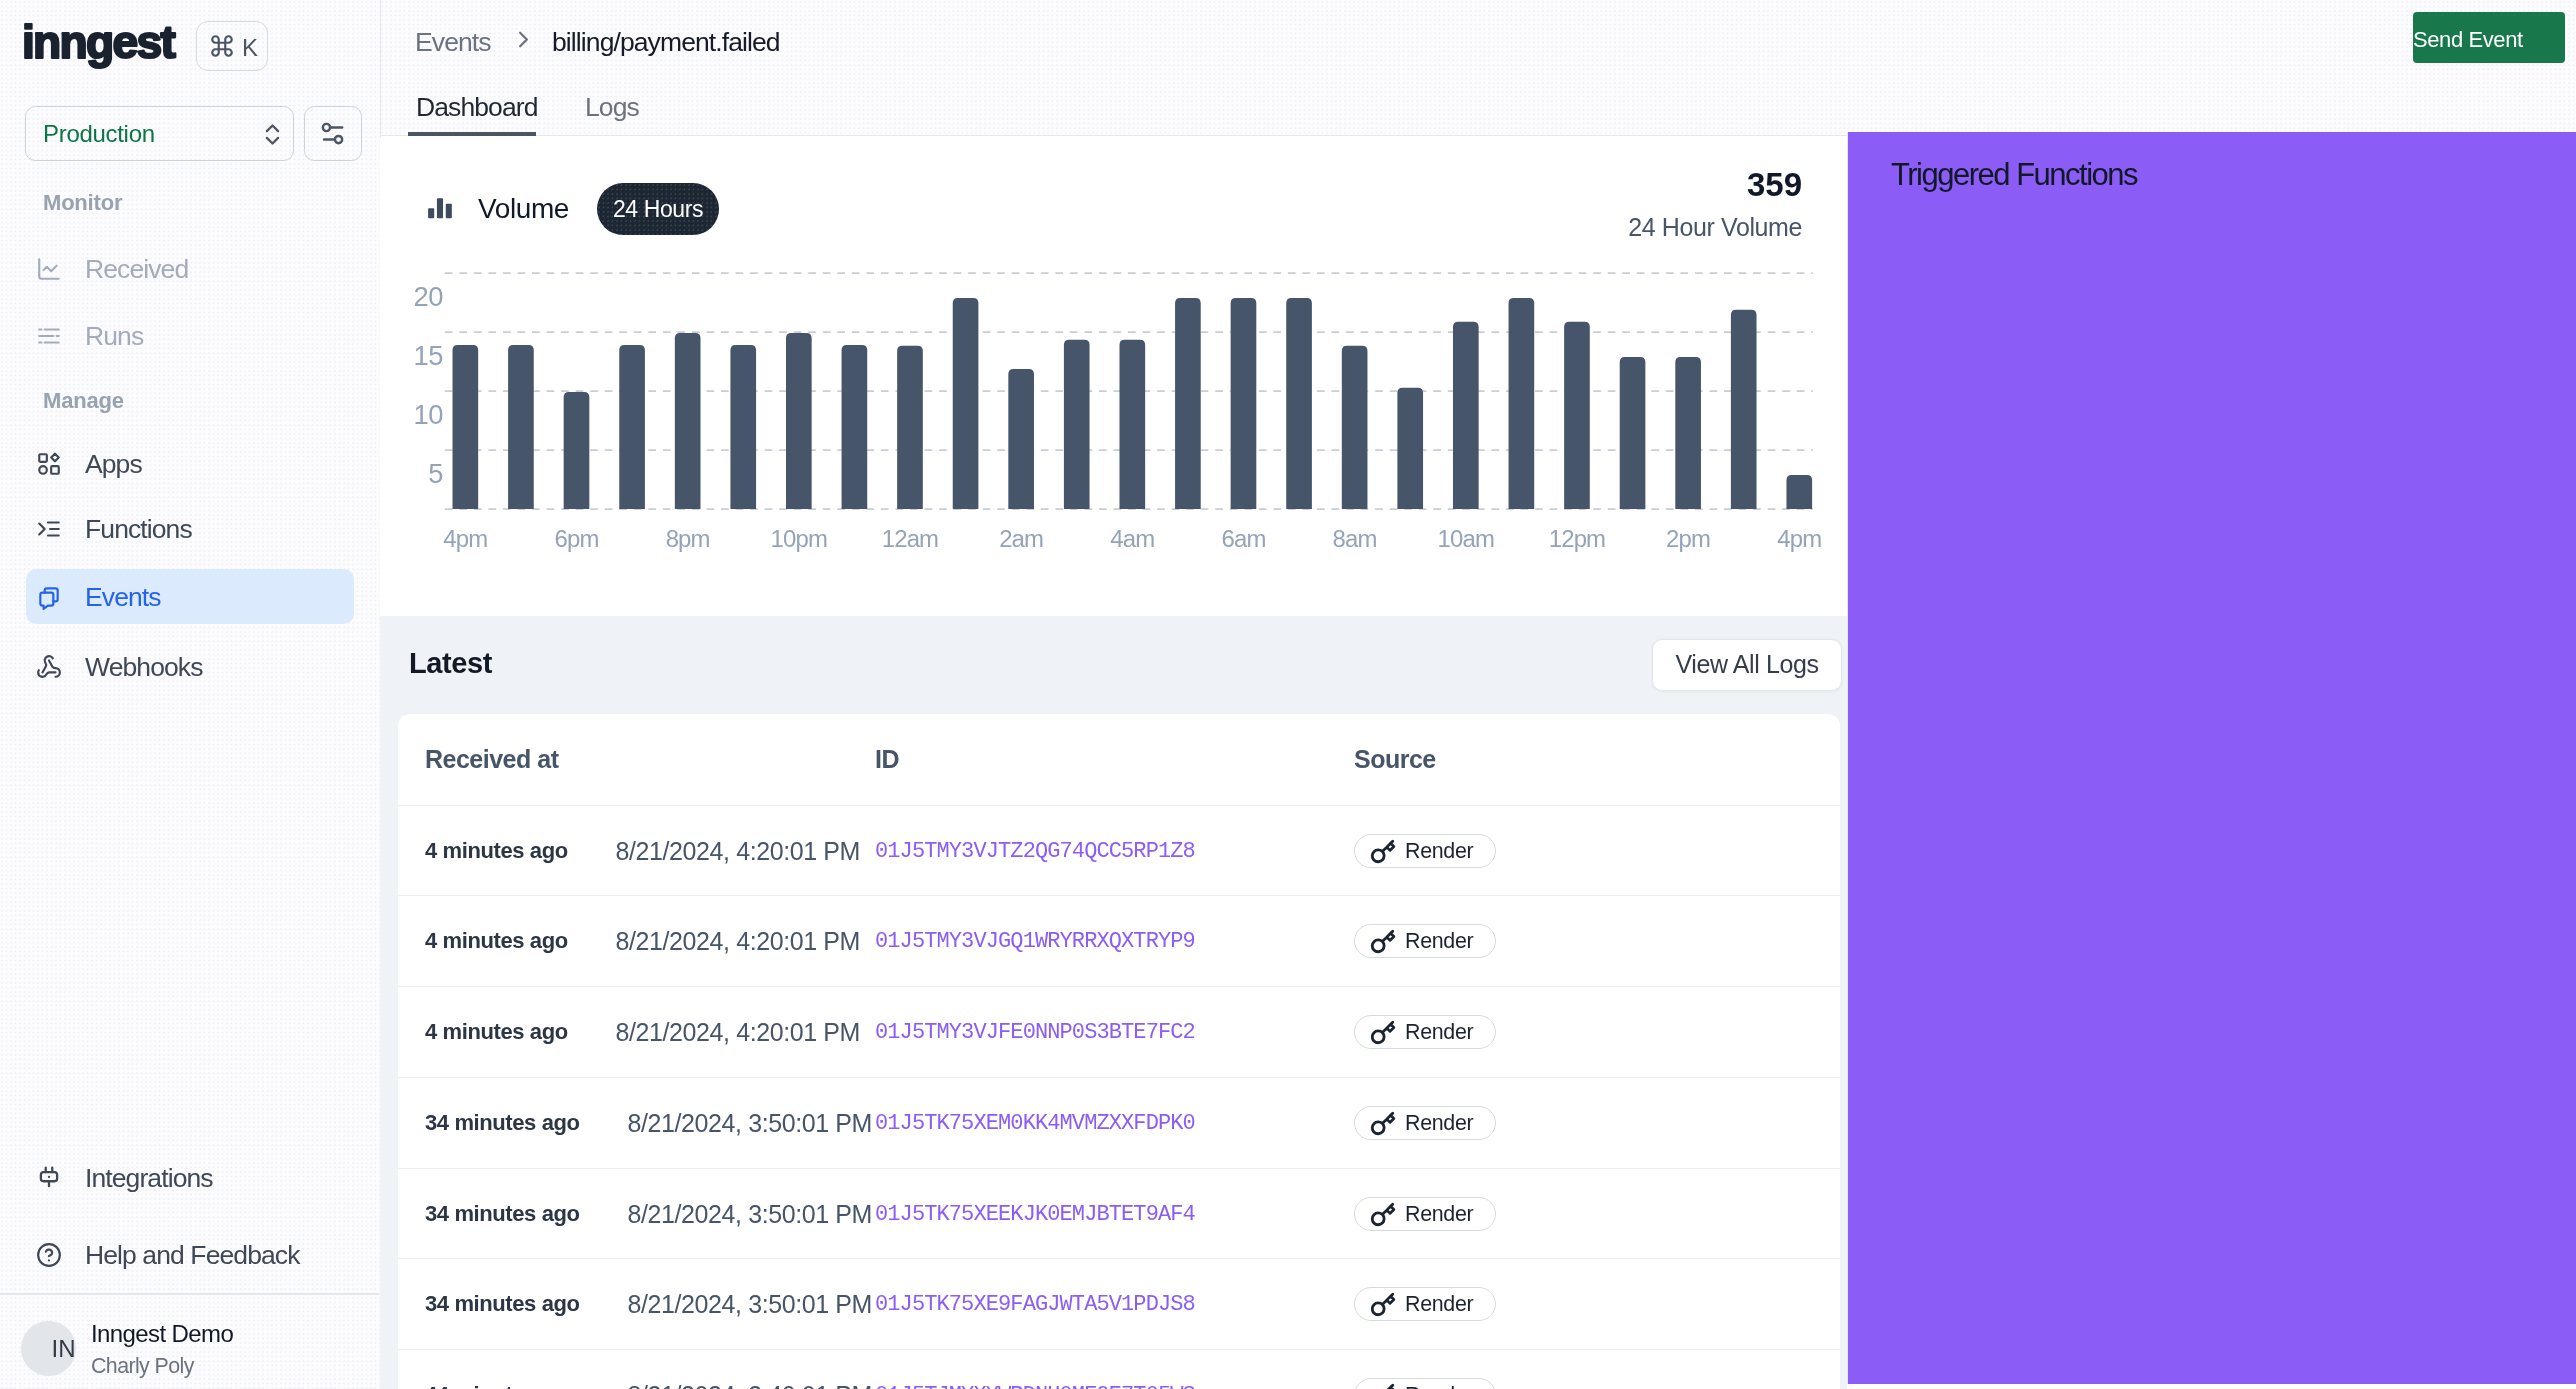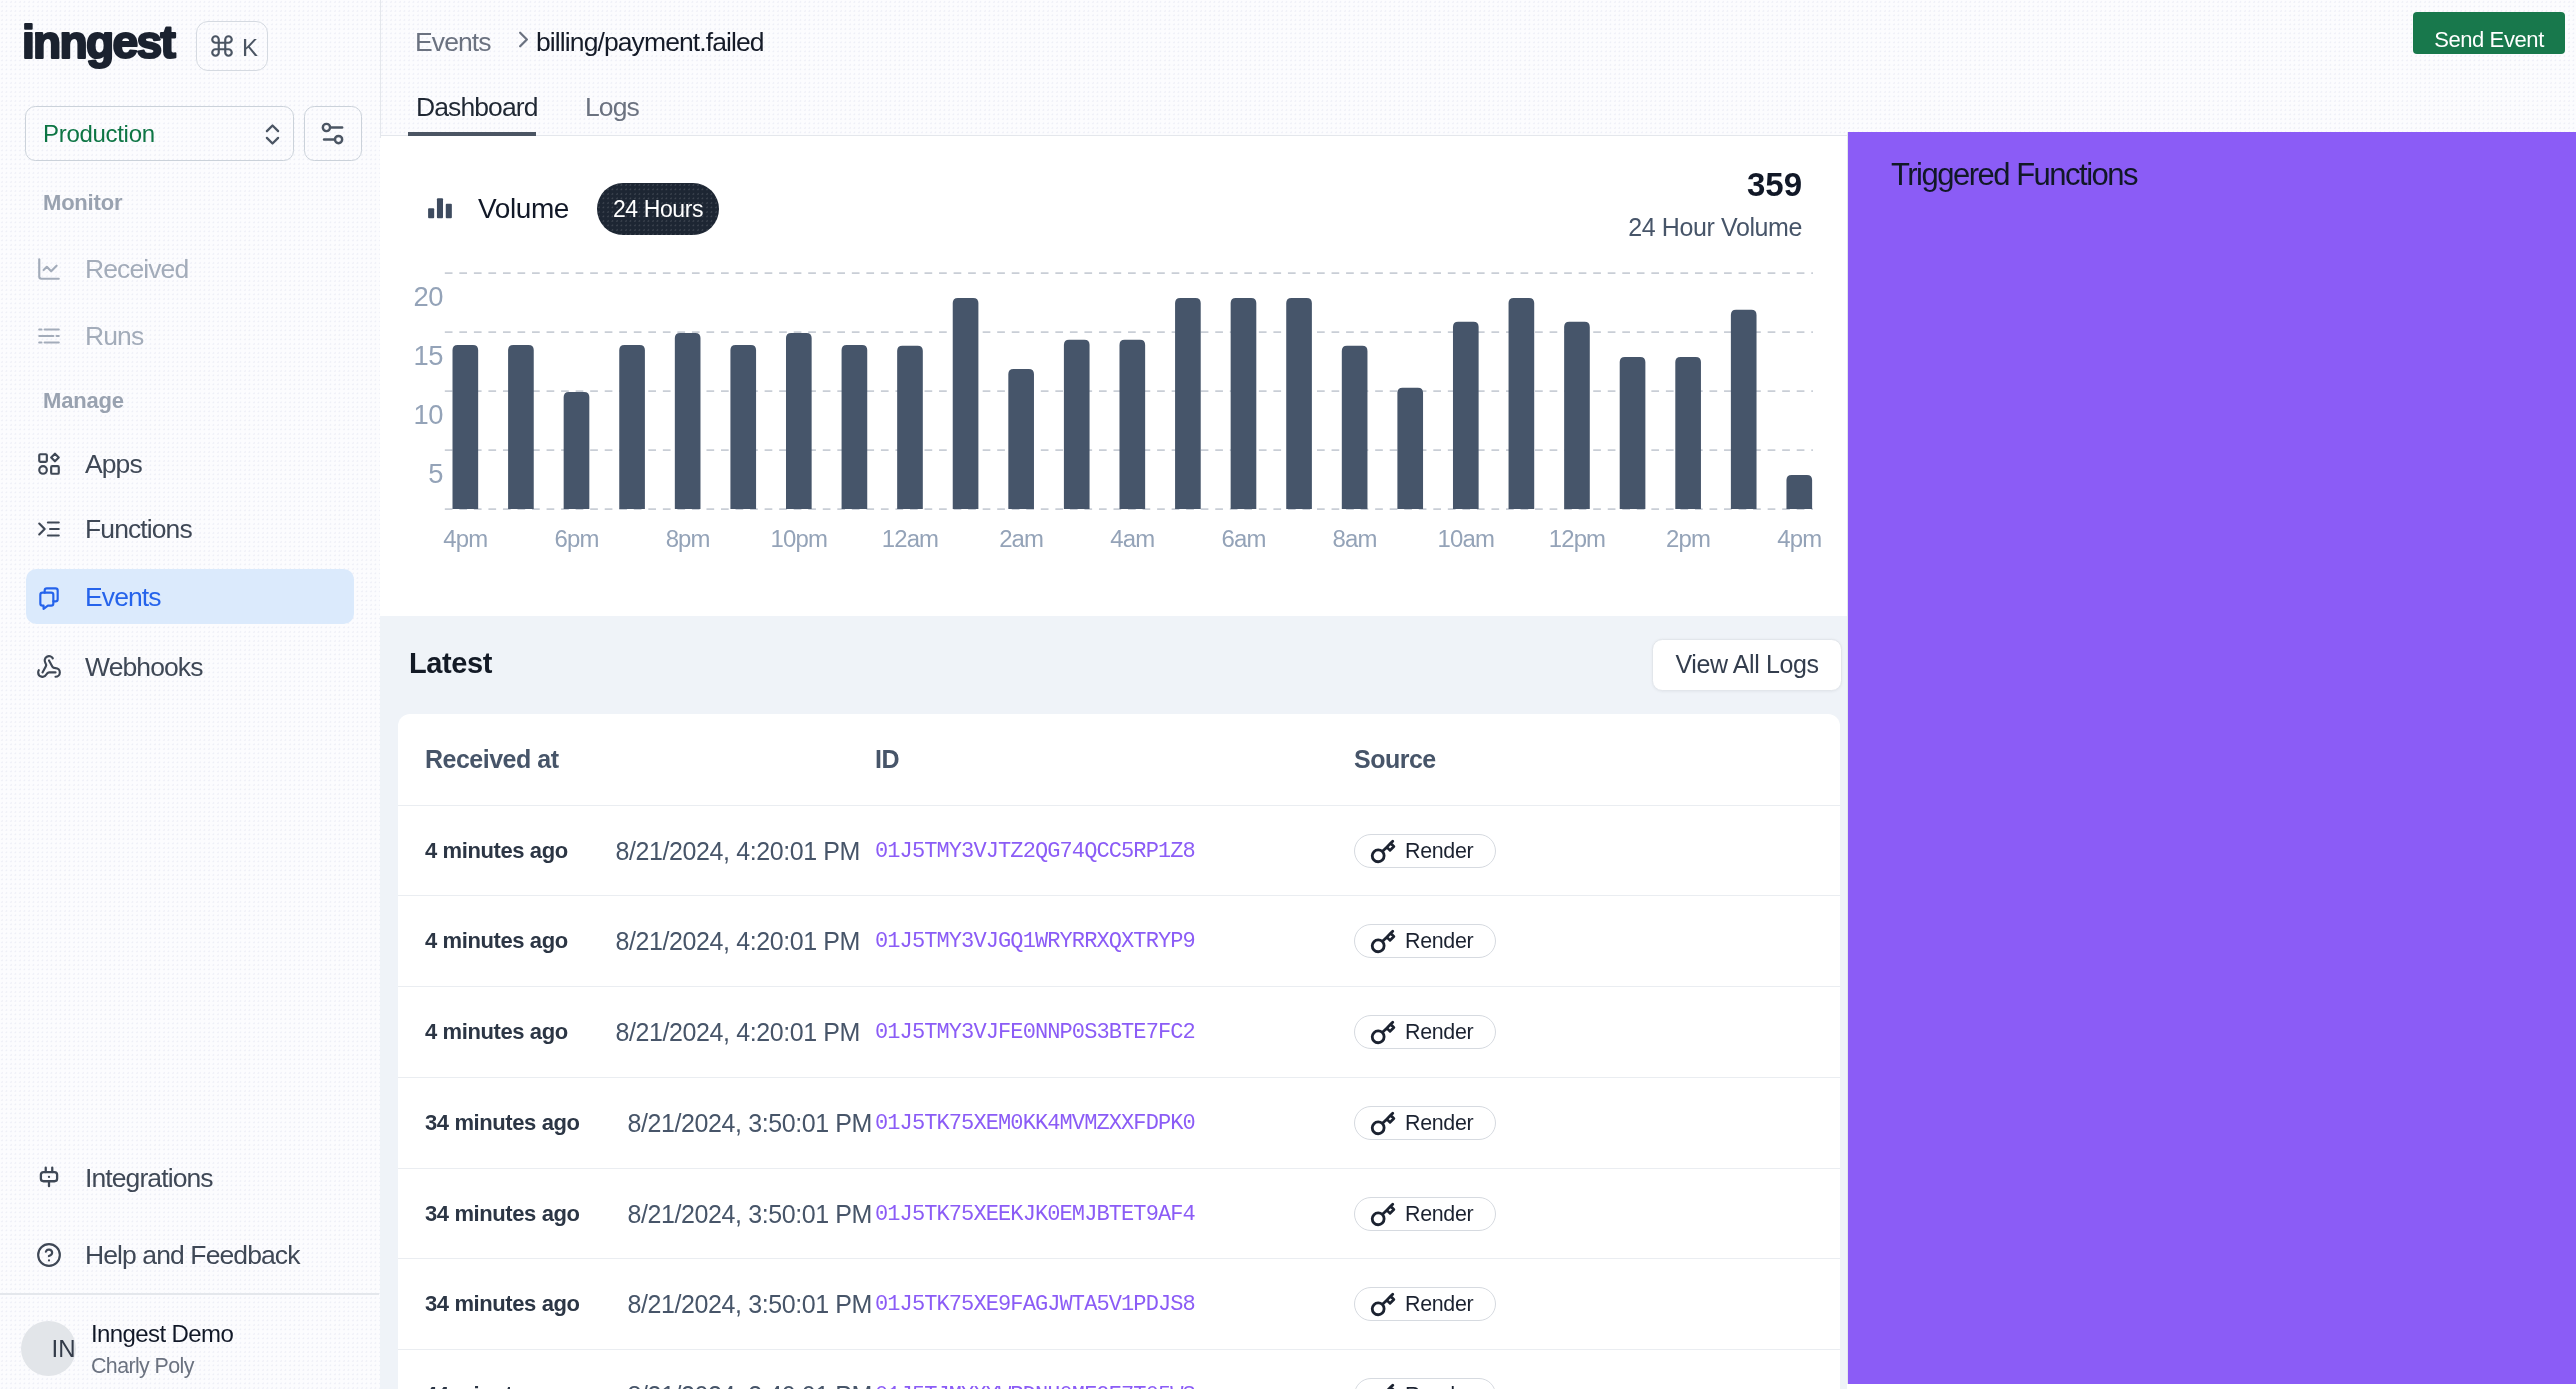--- a/index.html
+++ b/index.html
@@ -20,25 +20,25 @@
 .navitem .ni-icon { position:absolute; left:36px; top:50%; transform:translateY(-50%); width:26px; height:26px; }
 .navitem .ni-text { position:absolute; left:85px; top:50%; transform:translateY(-50%); font-size:26.5px; letter-spacing:-0.9px; color:#3F4856; }
 .navitem.dim .ni-text { color:#A3ACBA; }
 .navitem.active { background:#DBEAFC; border-radius:10.3px; left:26px; width:328px; }
 .navitem.active .ni-icon { left:10.3px; }
 .navitem.active .ni-text { left:59px; color:#2563EB; }
 
 
 .header { position:absolute; left:380px; top:0; width:2196px; height:136px; border-bottom:1.7px solid #E4E7EC; }
 .crumb1 { position:absolute; left:35px; top:26.5px; font-size:26.5px; letter-spacing:-0.9px; color:#6B7280; }
-.crumb2 { position:absolute; left:156px; top:26.5px; font-size:26.5px; letter-spacing:-0.9px; color:#151B28; }
+.crumb2 { position:absolute; left:172px; top:26.5px; font-size:26.5px; letter-spacing:-0.9px; color:#151B28; }
 .tab1 { position:absolute; left:36px; top:92px; font-size:26.5px; letter-spacing:-0.9px; color:#1F2733; font-weight:500;}
 .tab2 { position:absolute; left:205px; top:92px; font-size:26.5px; letter-spacing:-0.9px; color:#6B7280; }
 .tabline { position:absolute; left:28px; top:132px; width:128px; height:4.3px; background:#4B5563; }
-.sendbtn { position:absolute; left:2033px; top:12px; width:152px; height:42px; background:#18784C; border-radius:4px; color:#fff; font-size:22px; font-weight:500; letter-spacing:-0.4px; text-align:center; line-height:55px; }
+.sendbtn { position:absolute; left:2033px; top:12px; width:152px; height:51px; background:#18784C; border-radius:4px; color:#fff; font-size:22px; font-weight:500; letter-spacing:-0.4px; line-height:55px; }
 
 
 .main { position:absolute; left:380px; top:138px; width:1467px; height:1252px; background:#fff; overflow:hidden; }
 .vol-title { position:absolute; left:98px; top:55px; font-size:28px; font-weight:500; letter-spacing:-0.4px; color:#111827; }
 .volpill { position:absolute; left:217px; top:45px; height:52px; width:122px; text-align:center; background:#1D2633; background-image:radial-gradient(circle, rgba(255,255,255,0.15) 0.9px, transparent 0.9px); background-size:4.5px 4.5px; border-radius:26.5px; color:#fff; font-size:23px; letter-spacing:-0.4px; line-height:52px; font-weight:500; }
 .vol359 { position:absolute; right:45px; top:28px; font-size:33px; font-weight:700; color:#111827; }
 .volsub { position:absolute; right:45px; top:75px; font-size:25px; letter-spacing:-0.4px; color:#475569; }
 
 .latest { position:absolute; left:0; top:478px; width:1467px; height:774px; background:#EFF3F8; }
 .latest-title { position:absolute; left:29px; top:31px; font-size:29px; font-weight:700; letter-spacing:-0.4px; color:#131A26; }

